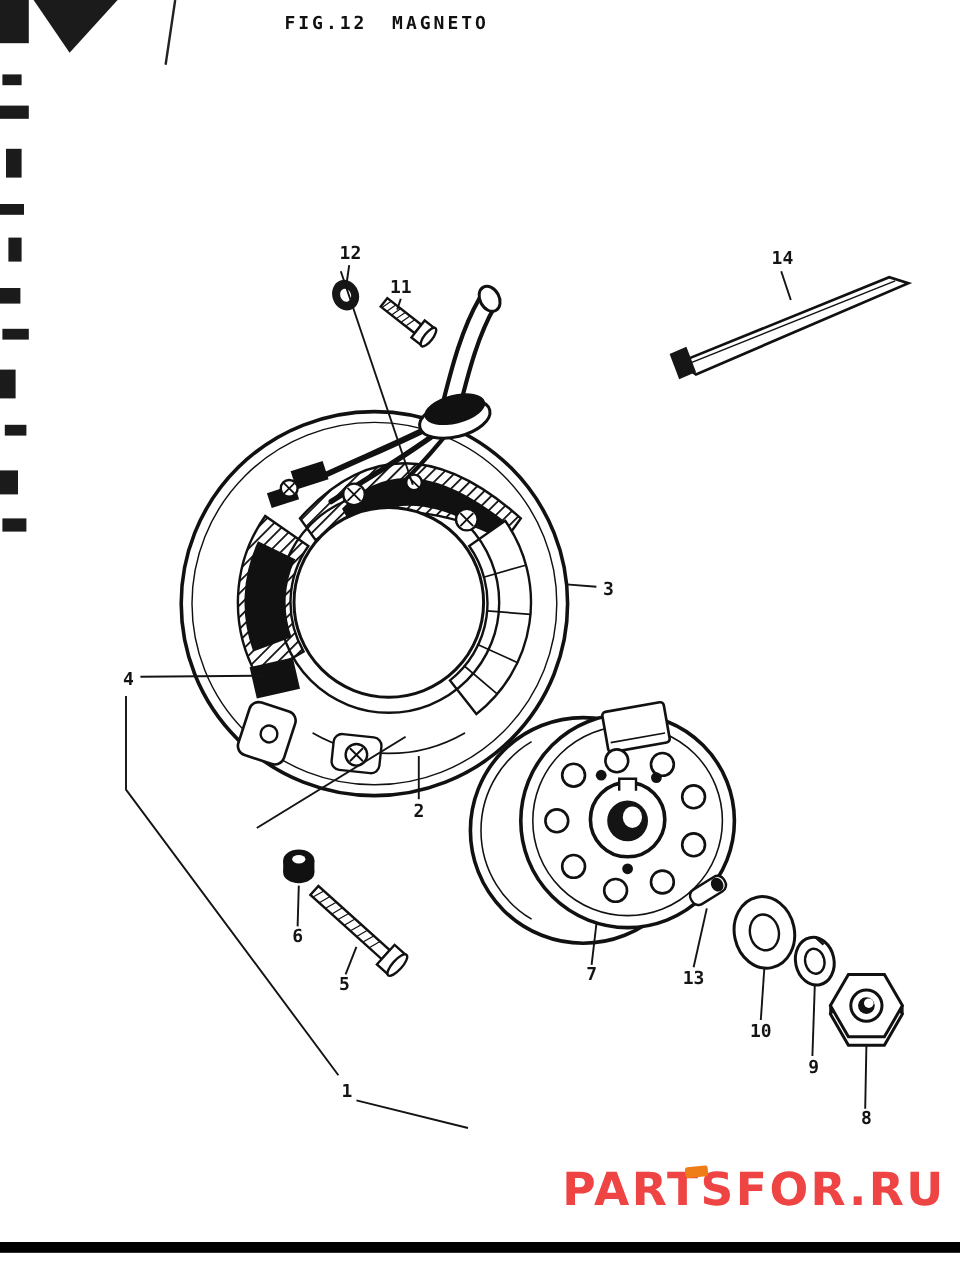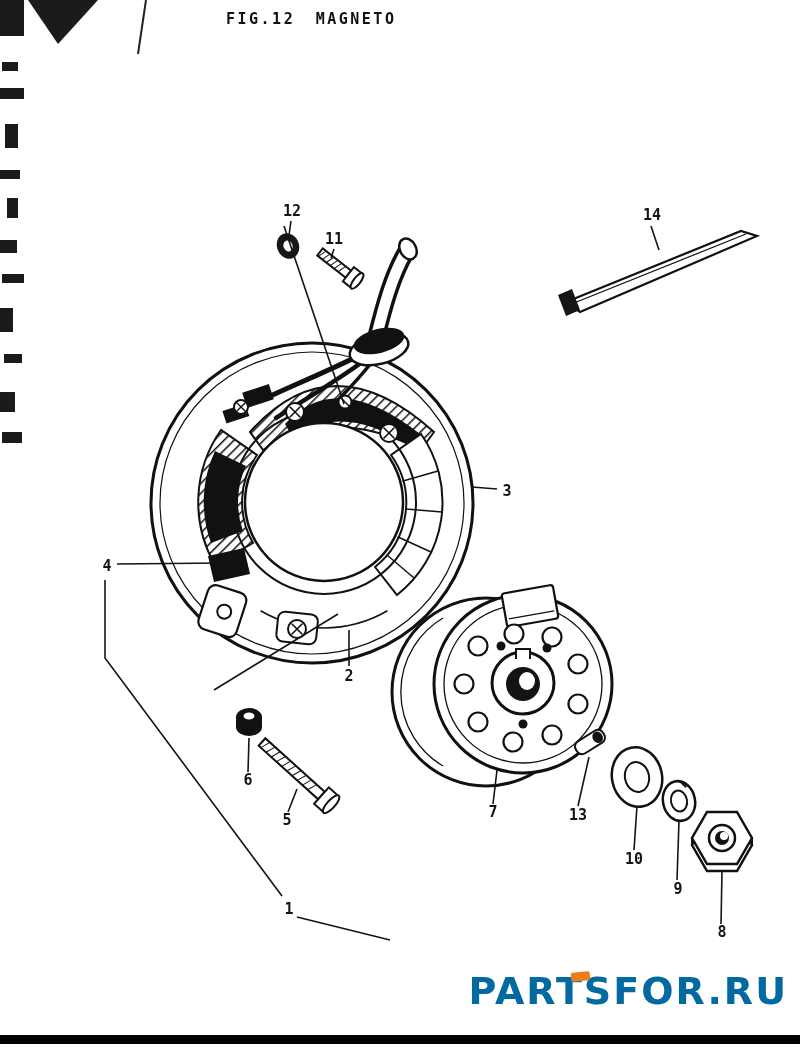--- a/index.html
+++ b/index.html
@@ -1,23 +1,23 @@
 <!DOCTYPE html>
 <html><head>
 <meta charset="utf-8">
 <style>
   html,body{margin:0;padding:0;background:#e8e8e8}
   .page{position:relative;width:800px;height:1056px;background:#ffffff;overflow:hidden;
         font-family:"DejaVu Sans",sans-serif;}
-  .fig-title{position:absolute;left:226px;top:10px;color:#111;
+  .fig-title{position:absolute;left:237px;top:10px;color:#111;
              font:700 15px "DejaVu Sans Mono",monospace;letter-spacing:2.5px;word-spacing:9px;}
   svg.diagram{position:absolute;left:0;top:0;}
   svg text.callout{font:700 15px "DejaVu Sans Mono",monospace;fill:#141414;text-anchor:middle;}
   .tagline{position:absolute;right:22px;top:955px;font-size:13px;color:#9c9c9c;letter-spacing:.4px;}
-  .logo{position:absolute;right:12px;top:969px;color:#0369a1;
+  .logo{position:absolute;right:12px;top:969px;color:#ef4444;
         font:700 38px "DejaVu Sans",sans-serif;letter-spacing:2px;}
   .logo .accent{position:absolute;left:102px;top:3px;width:19px;height:9px;background:#ee7d18;
         transform:rotate(-6deg);border-radius:2px;}
   .bottom-bar{position:absolute;left:0;top:1035px;width:800px;height:9px;background:#000;}
 </style>
 </head>
 <body>
 
 <div class="page">
 

